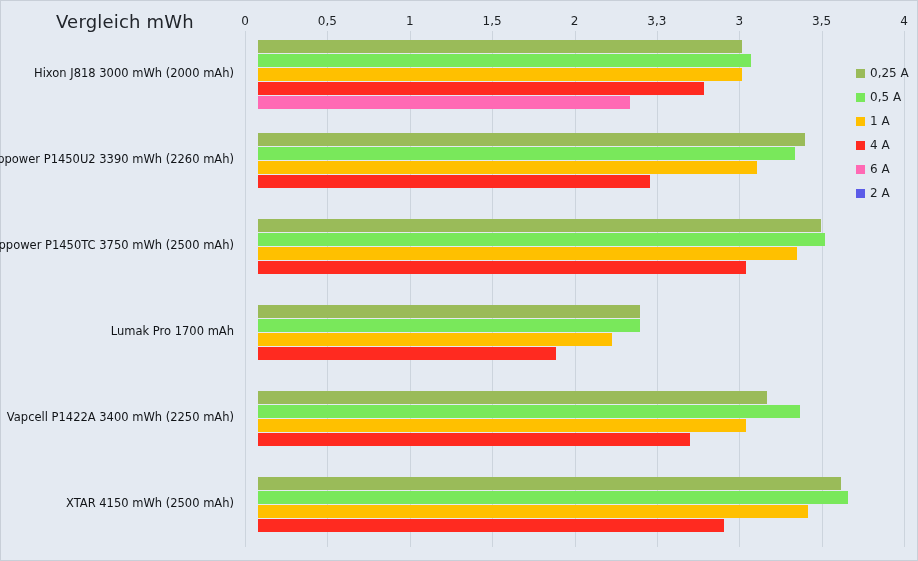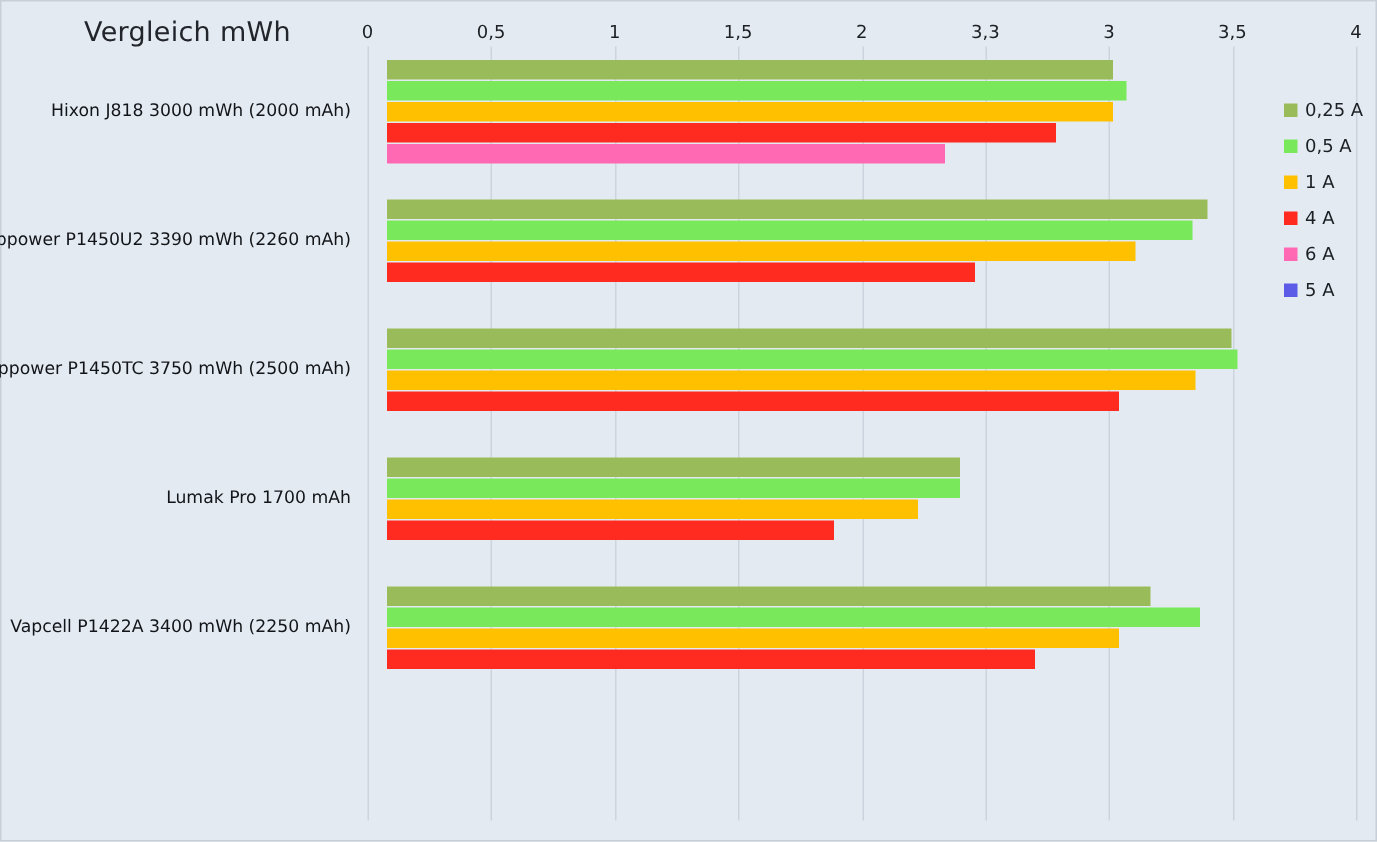--- a/index.html
+++ b/index.html
@@ -165,20 +165,27 @@
         <div class="bar" title="2 A: 1.81" style="top: 57.5px; width: 298.197px; background: rgb(255, 42, 32);"></div>
         <div class="cat-label" style="top: 35px;">Lumak Pro 1700 mAh</div>
       </div>
       <div class="group" style="top: 344px; height: 86px;">
         <div class="bar" title="0,25 A: 3.09" style="top: 15.5px; width: 509.077px; background: rgb(154, 187, 89);"></div>
         <div class="bar" title="0,5 A: 3.29" style="top: 29.5px; width: 542.028px; background: rgb(121, 232, 91);"></div>
         <div class="bar" title="1 A: 2.96" style="top: 43.5px; width: 487.66px; background: rgb(255, 192, 0);"></div>
         <div class="bar" title="2 A: 2.62" style="top: 57.5px; width: 431.645px; background: rgb(255, 42, 32);"></div>
         <div class="cat-label" style="top: 35px;">Vapcell P1422A 3400 mWh (2250 mAh)</div>
       </div>
+      <div class="group" style="top: 430px; height: 86px;">
+        <div class="bar" title="0,25 A: 3.54" style="top: 15.5px; width: 583.215px; background: rgb(154, 187, 89);"></div>
+        <div class="bar" title="0,5 A: 3.58" style="top: 29.5px; width: 589.805px; background: rgb(121, 232, 91);"></div>
+        <div class="bar" title="1 A: 3.34" style="top: 43.5px; width: 550.265px; background: rgb(255, 192, 0);"></div>
+        <div class="bar" title="2 A: 2.83" style="top: 57.5px; width: 466.243px; background: rgb(255, 42, 32);"></div>
+        <div class="cat-label" style="top: 35px;">XTAR 4150 mWh (2500 mAh)</div>
+      </div>
     </div>
 
   <div class="legend" id="legend">
       <div class="legend-item">
         <span class="legend-swatch" style="background: rgb(154, 187, 89);"></span>
         <span class="legend-text">0,25 A</span>
       </div>
       <div class="legend-item">
         <span class="legend-swatch" style="background: rgb(121, 232, 91);"></span>
         <span class="legend-text">0,5 A</span>
@@ -190,17 +197,17 @@
       <div class="legend-item">
         <span class="legend-swatch" style="background: rgb(255, 42, 32);"></span>
         <span class="legend-text">4 A</span>
       </div>
       <div class="legend-item">
         <span class="legend-swatch" style="background: rgb(255, 105, 180);"></span>
         <span class="legend-text">6 A</span>
       </div>
       <div class="legend-item">
         <span class="legend-swatch" style="background: rgb(91, 91, 232);"></span>
-        <span class="legend-text">5 A</span>
+        <span class="legend-text">2 A</span>
       </div>
     </div>
 
 </div>
 
 </body></html>

